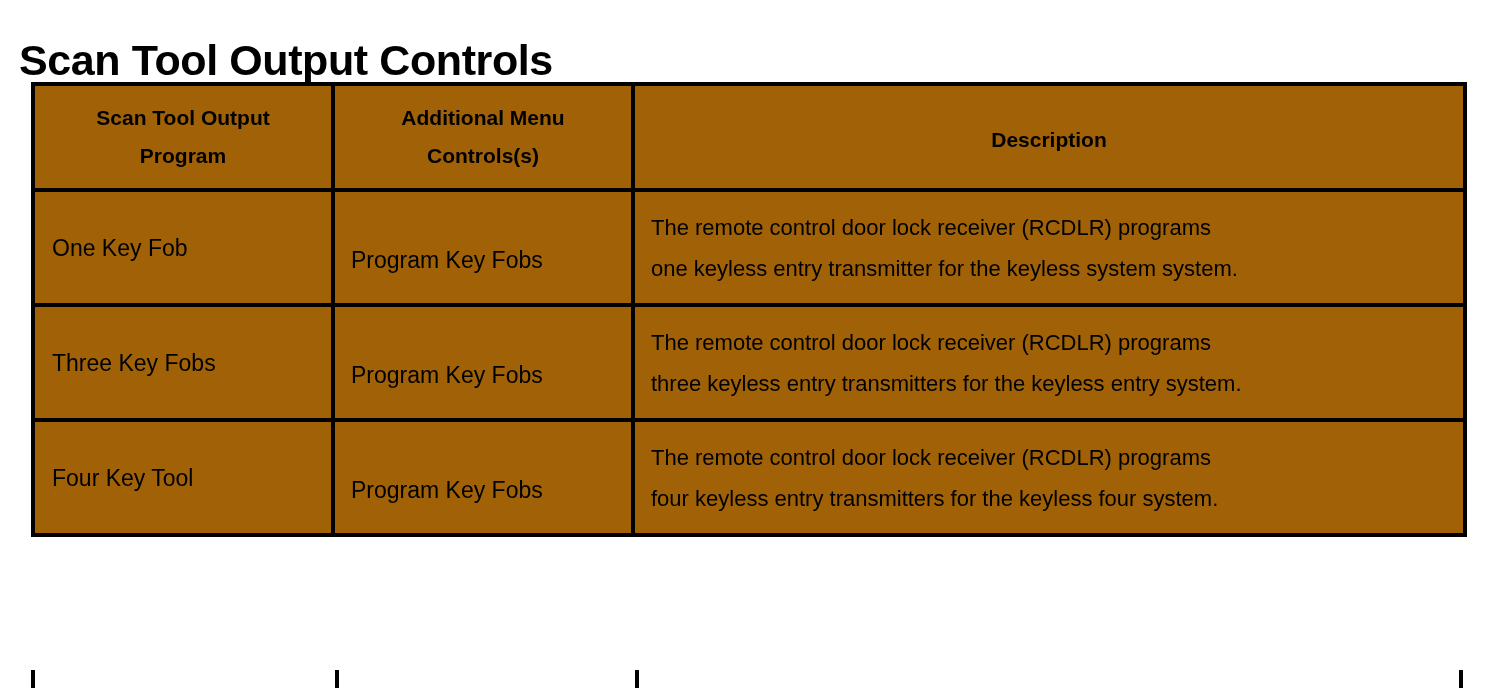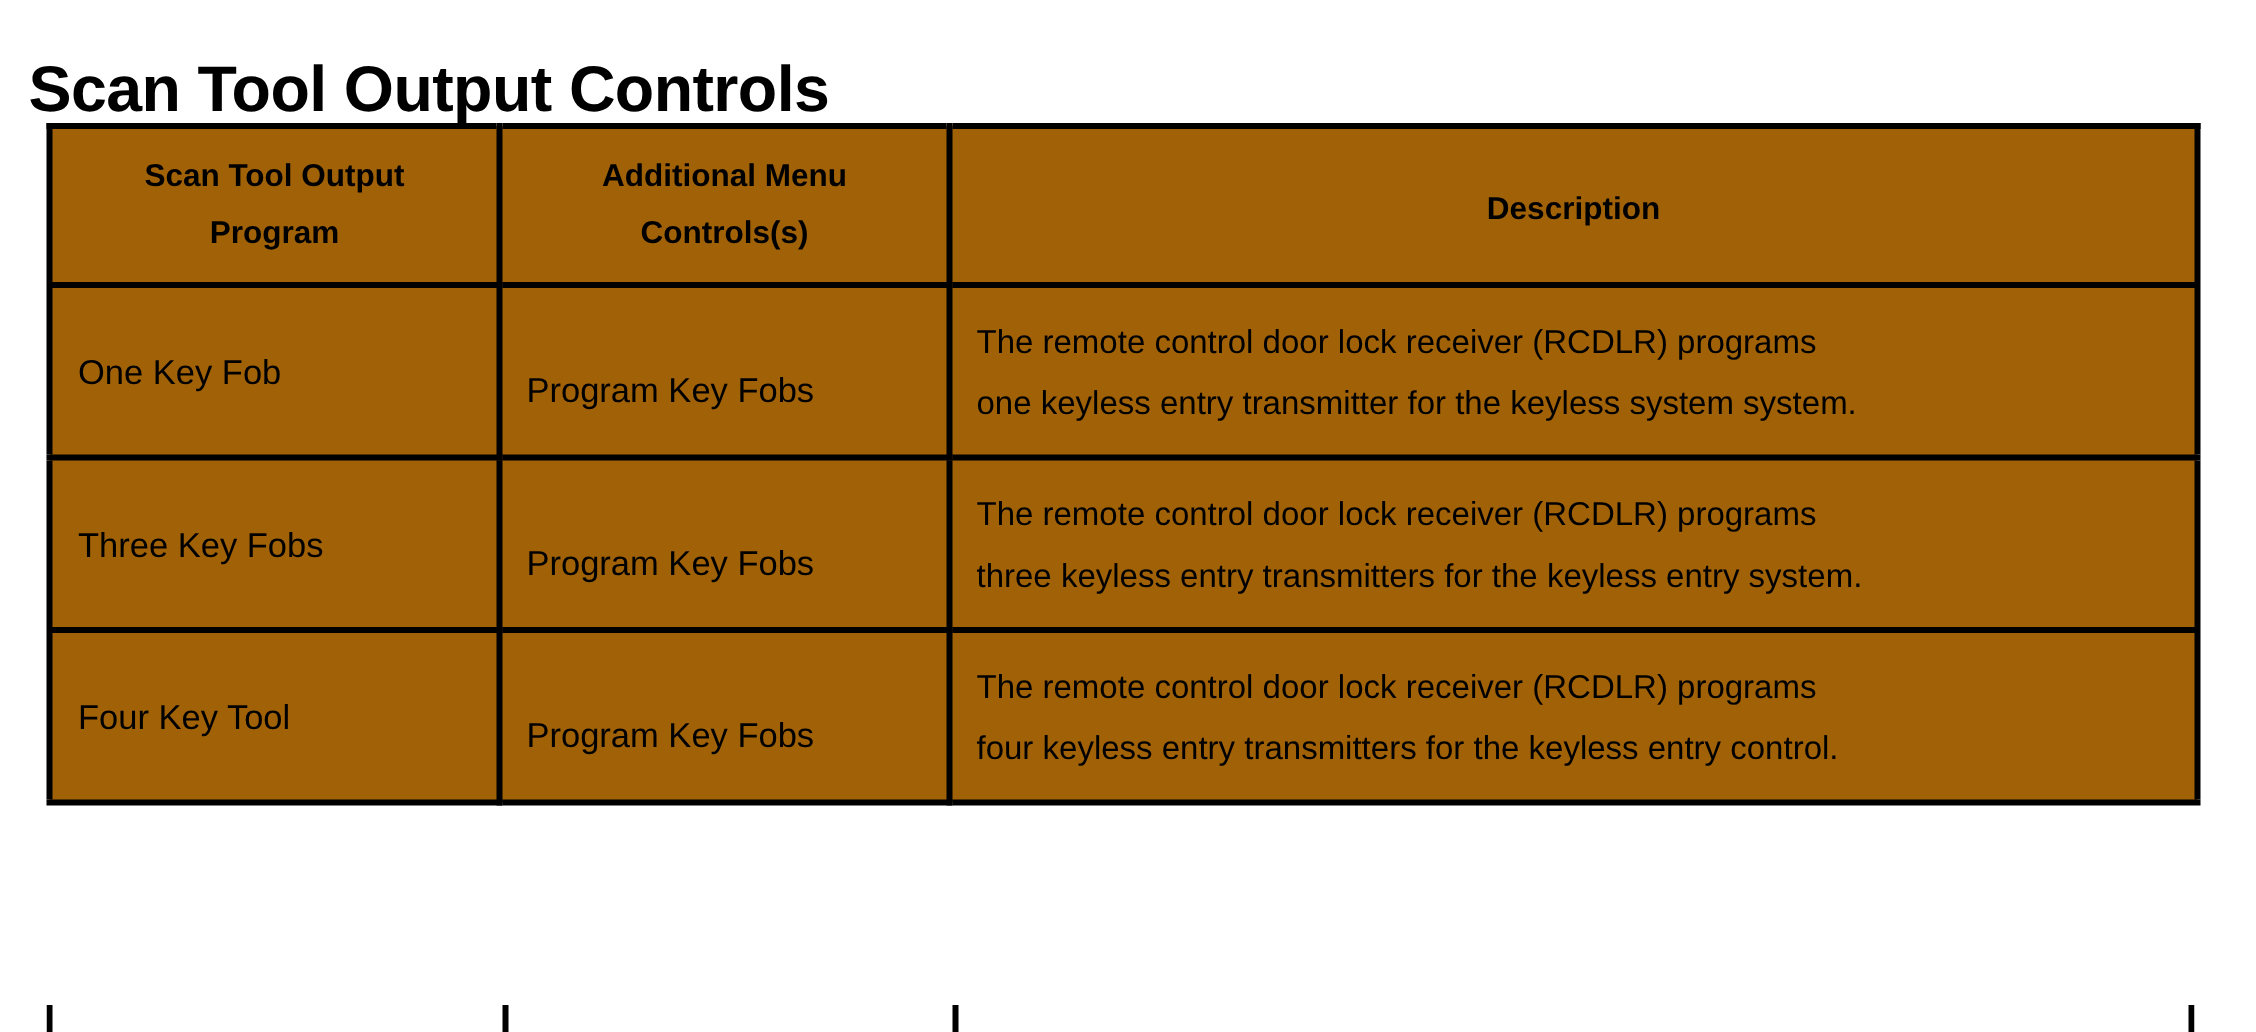--- a/index.html
+++ b/index.html
@@ -194,21 +194,21 @@
         </tr>
 
         <tr>
           <td class="cell-control">
             <span class="cell-text">Four Key Tool</span>
           </td>
           <td class="cell-menu">
             <span class="cell-text">Program Key Fobs</span>
           </td>
           <td class="cell-desc">
-            <span class="cell-text"><span>The remote control door lock receiver (RCDLR) programs</span><br><span>four keyless entry transmitters for the keyless entry control.</span></span>
+            <span class="cell-text"><span>The remote control door lock receiver (RCDLR) programs</span><br><span>four keyless entry transmitters for the keyless four system.</span></span>
           </td>
         </tr>
 
       </tbody>
     </table>
   </div>
 
   <div class="partial-row-wrap">
     <div class="partial-row">
       <div class="partial-div-1"></div>

